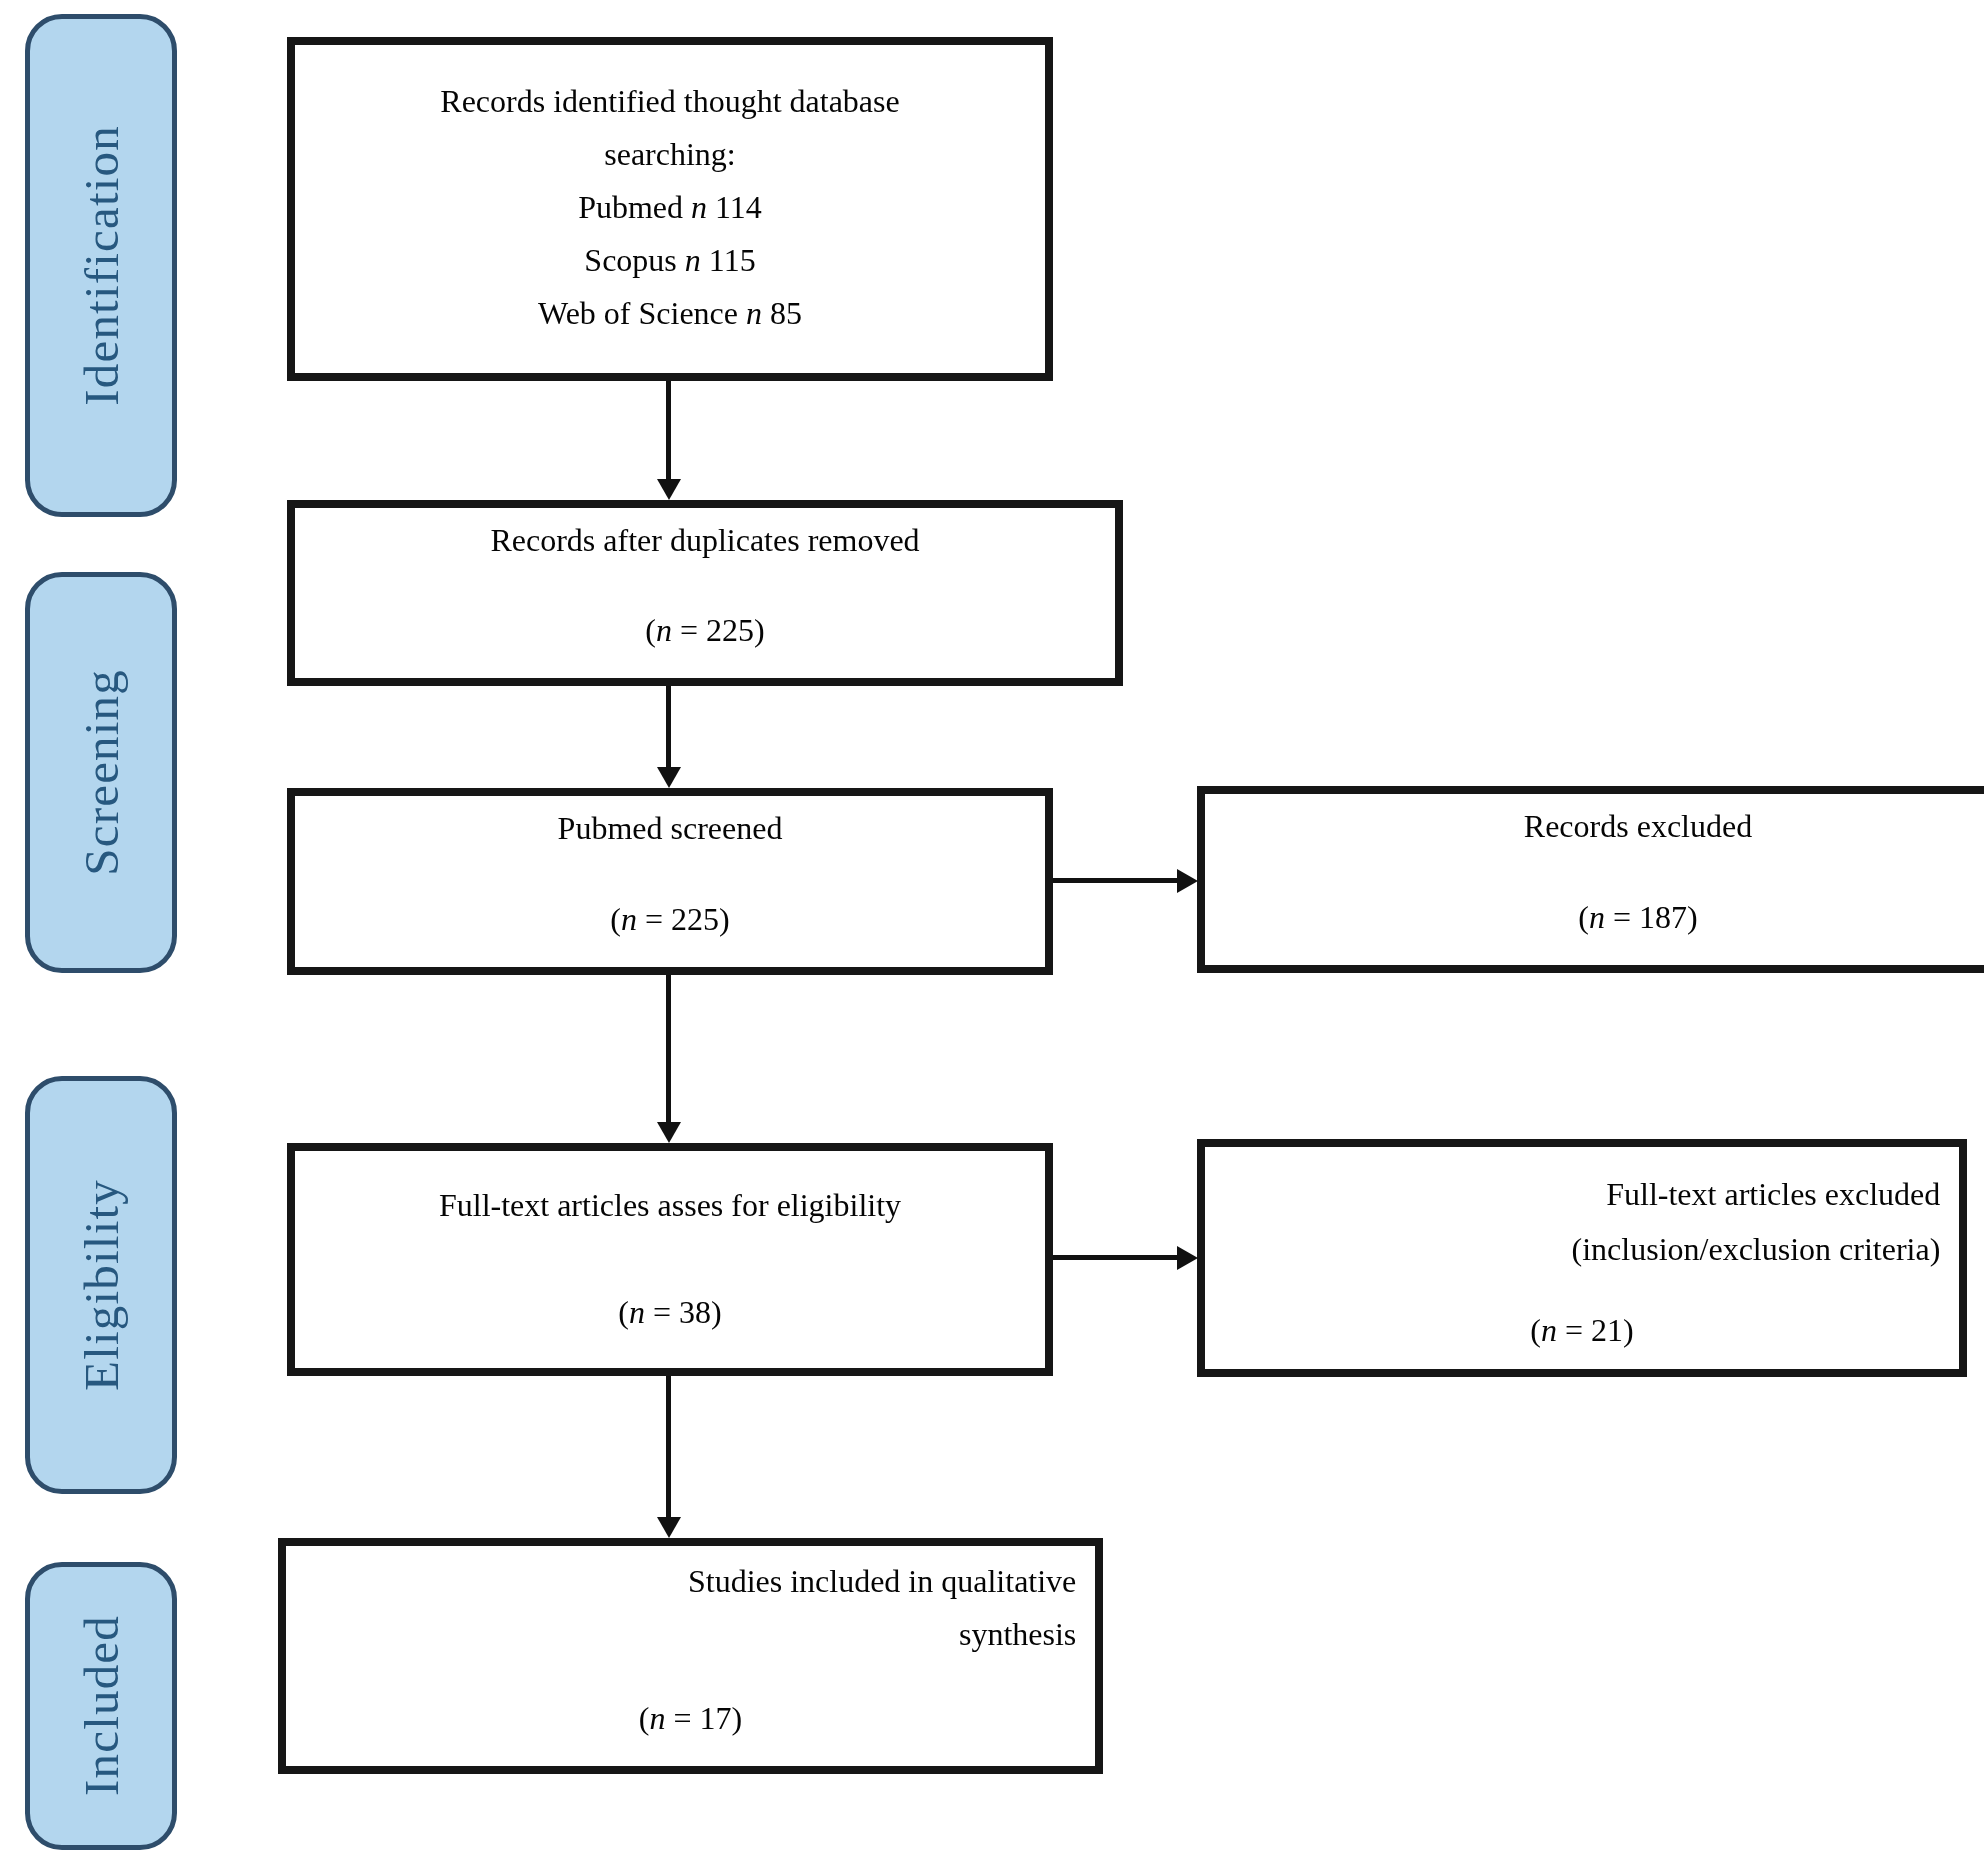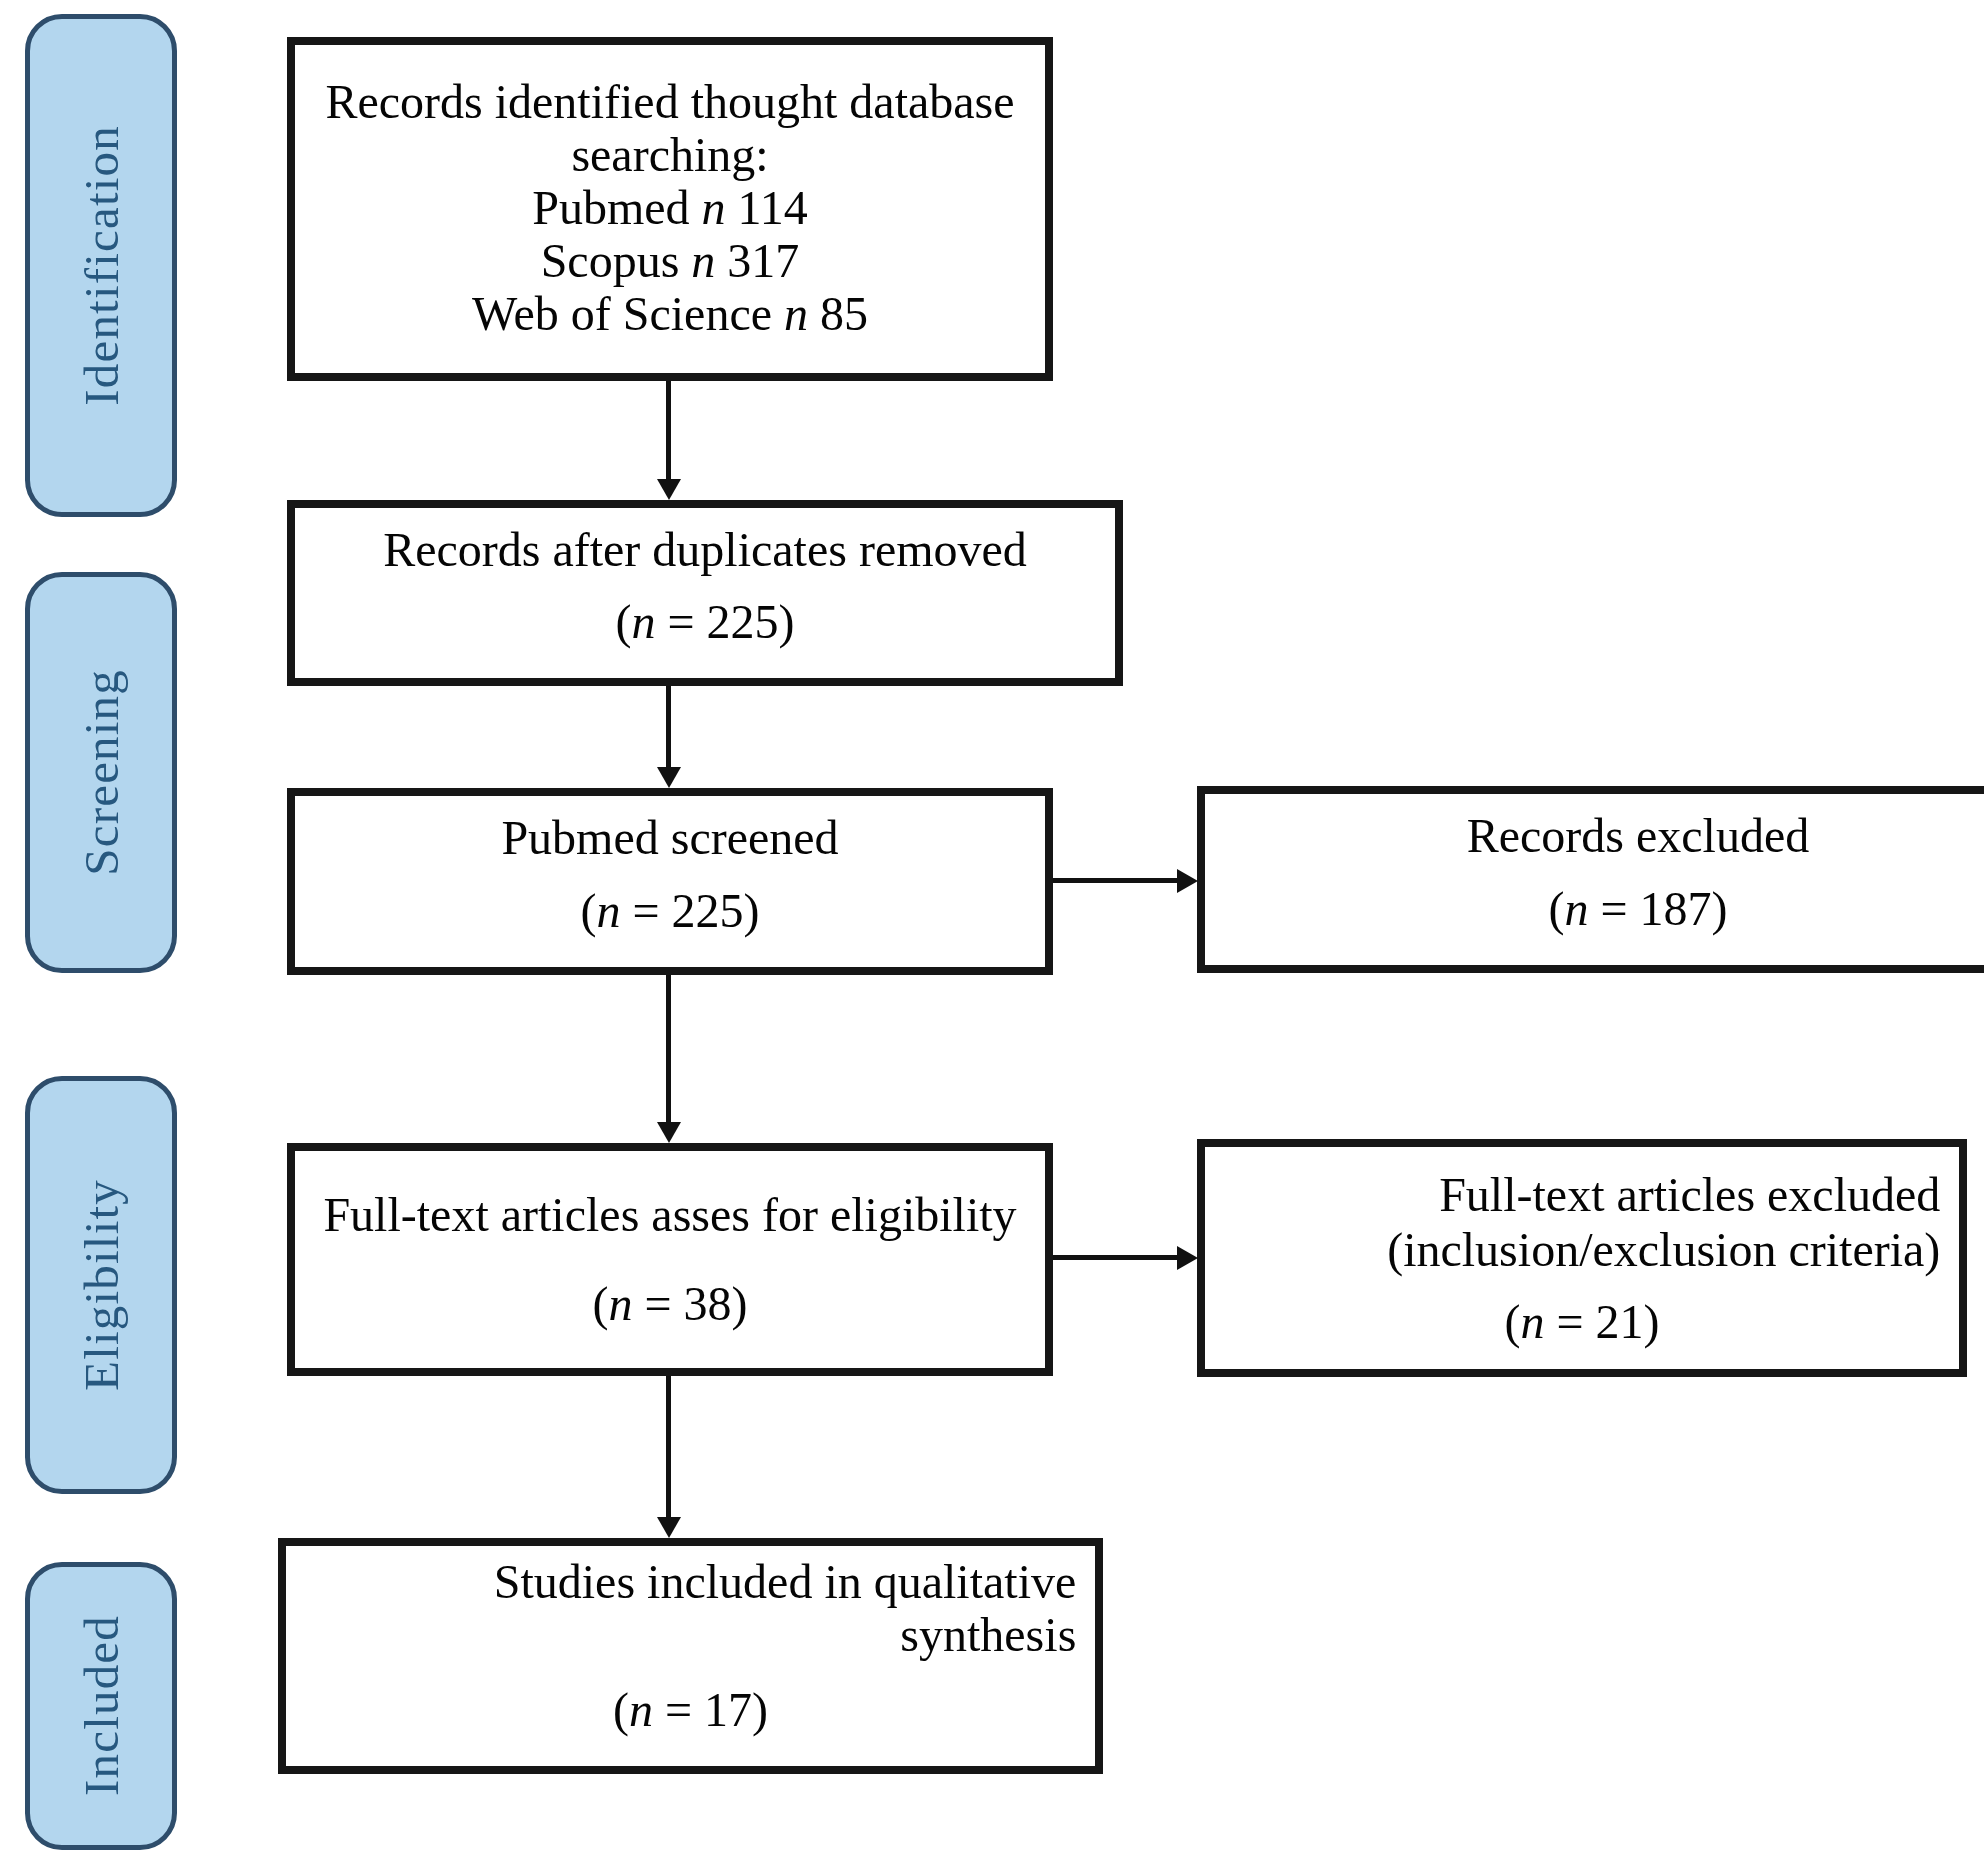--- a/index.html
+++ b/index.html
@@ -45,21 +45,21 @@
   .stage-screening      { top: 572px;  height: 401px; }
   .stage-eligibility    { top: 1076px; height: 418px; }
   .stage-included       { top: 1562px; height: 288px; }
 
   
   .fbox {
     position: absolute;
     background: #ffffff;
     border: 8px solid var(--box-border);
     color: #050505;
-    font-size: 48px;
+    font-size: 32px;
     text-align: center;
     display: flex;
     flex-direction: column;
     justify-content: space-between;
   }
   .box-identified {
     left: 287px; top: 37px; width: 766px; height: 344px;
     justify-content: flex-start;
     padding: 30px 18.7px 0 18.7px;
   }
@@ -125,21 +125,21 @@
     <span class="vtext">Eligibility</span>
   </div>
   <div class="stage stage-included">
     <span class="vtext">Included</span>
   </div>
 
   <div class="fbox box-identified">
     <div class="line">Records identified thought database</div>
     <div class="line">searching:</div>
     <div class="line"><span>Pubmed </span><i class="nvar">n</i><span> 114</span></div>
-    <div class="line"><span>Scopus </span><i class="nvar">n</i><span> 317</span></div>
+    <div class="line"><span>Scopus </span><i class="nvar">n</i><span> 115</span></div>
     <div class="line"><span>Web of Science </span><i class="nvar">n</i><span> 85</span></div>
   </div>
 
   <div class="fbox box-duplicates">
     <div>Records after duplicates removed</div>
     <div><span>(</span><i class="nvar">n</i><span> = 225)</span></div>
   </div>
 
   <div class="fbox box-screened">
     <div>Pubmed screened</div>

